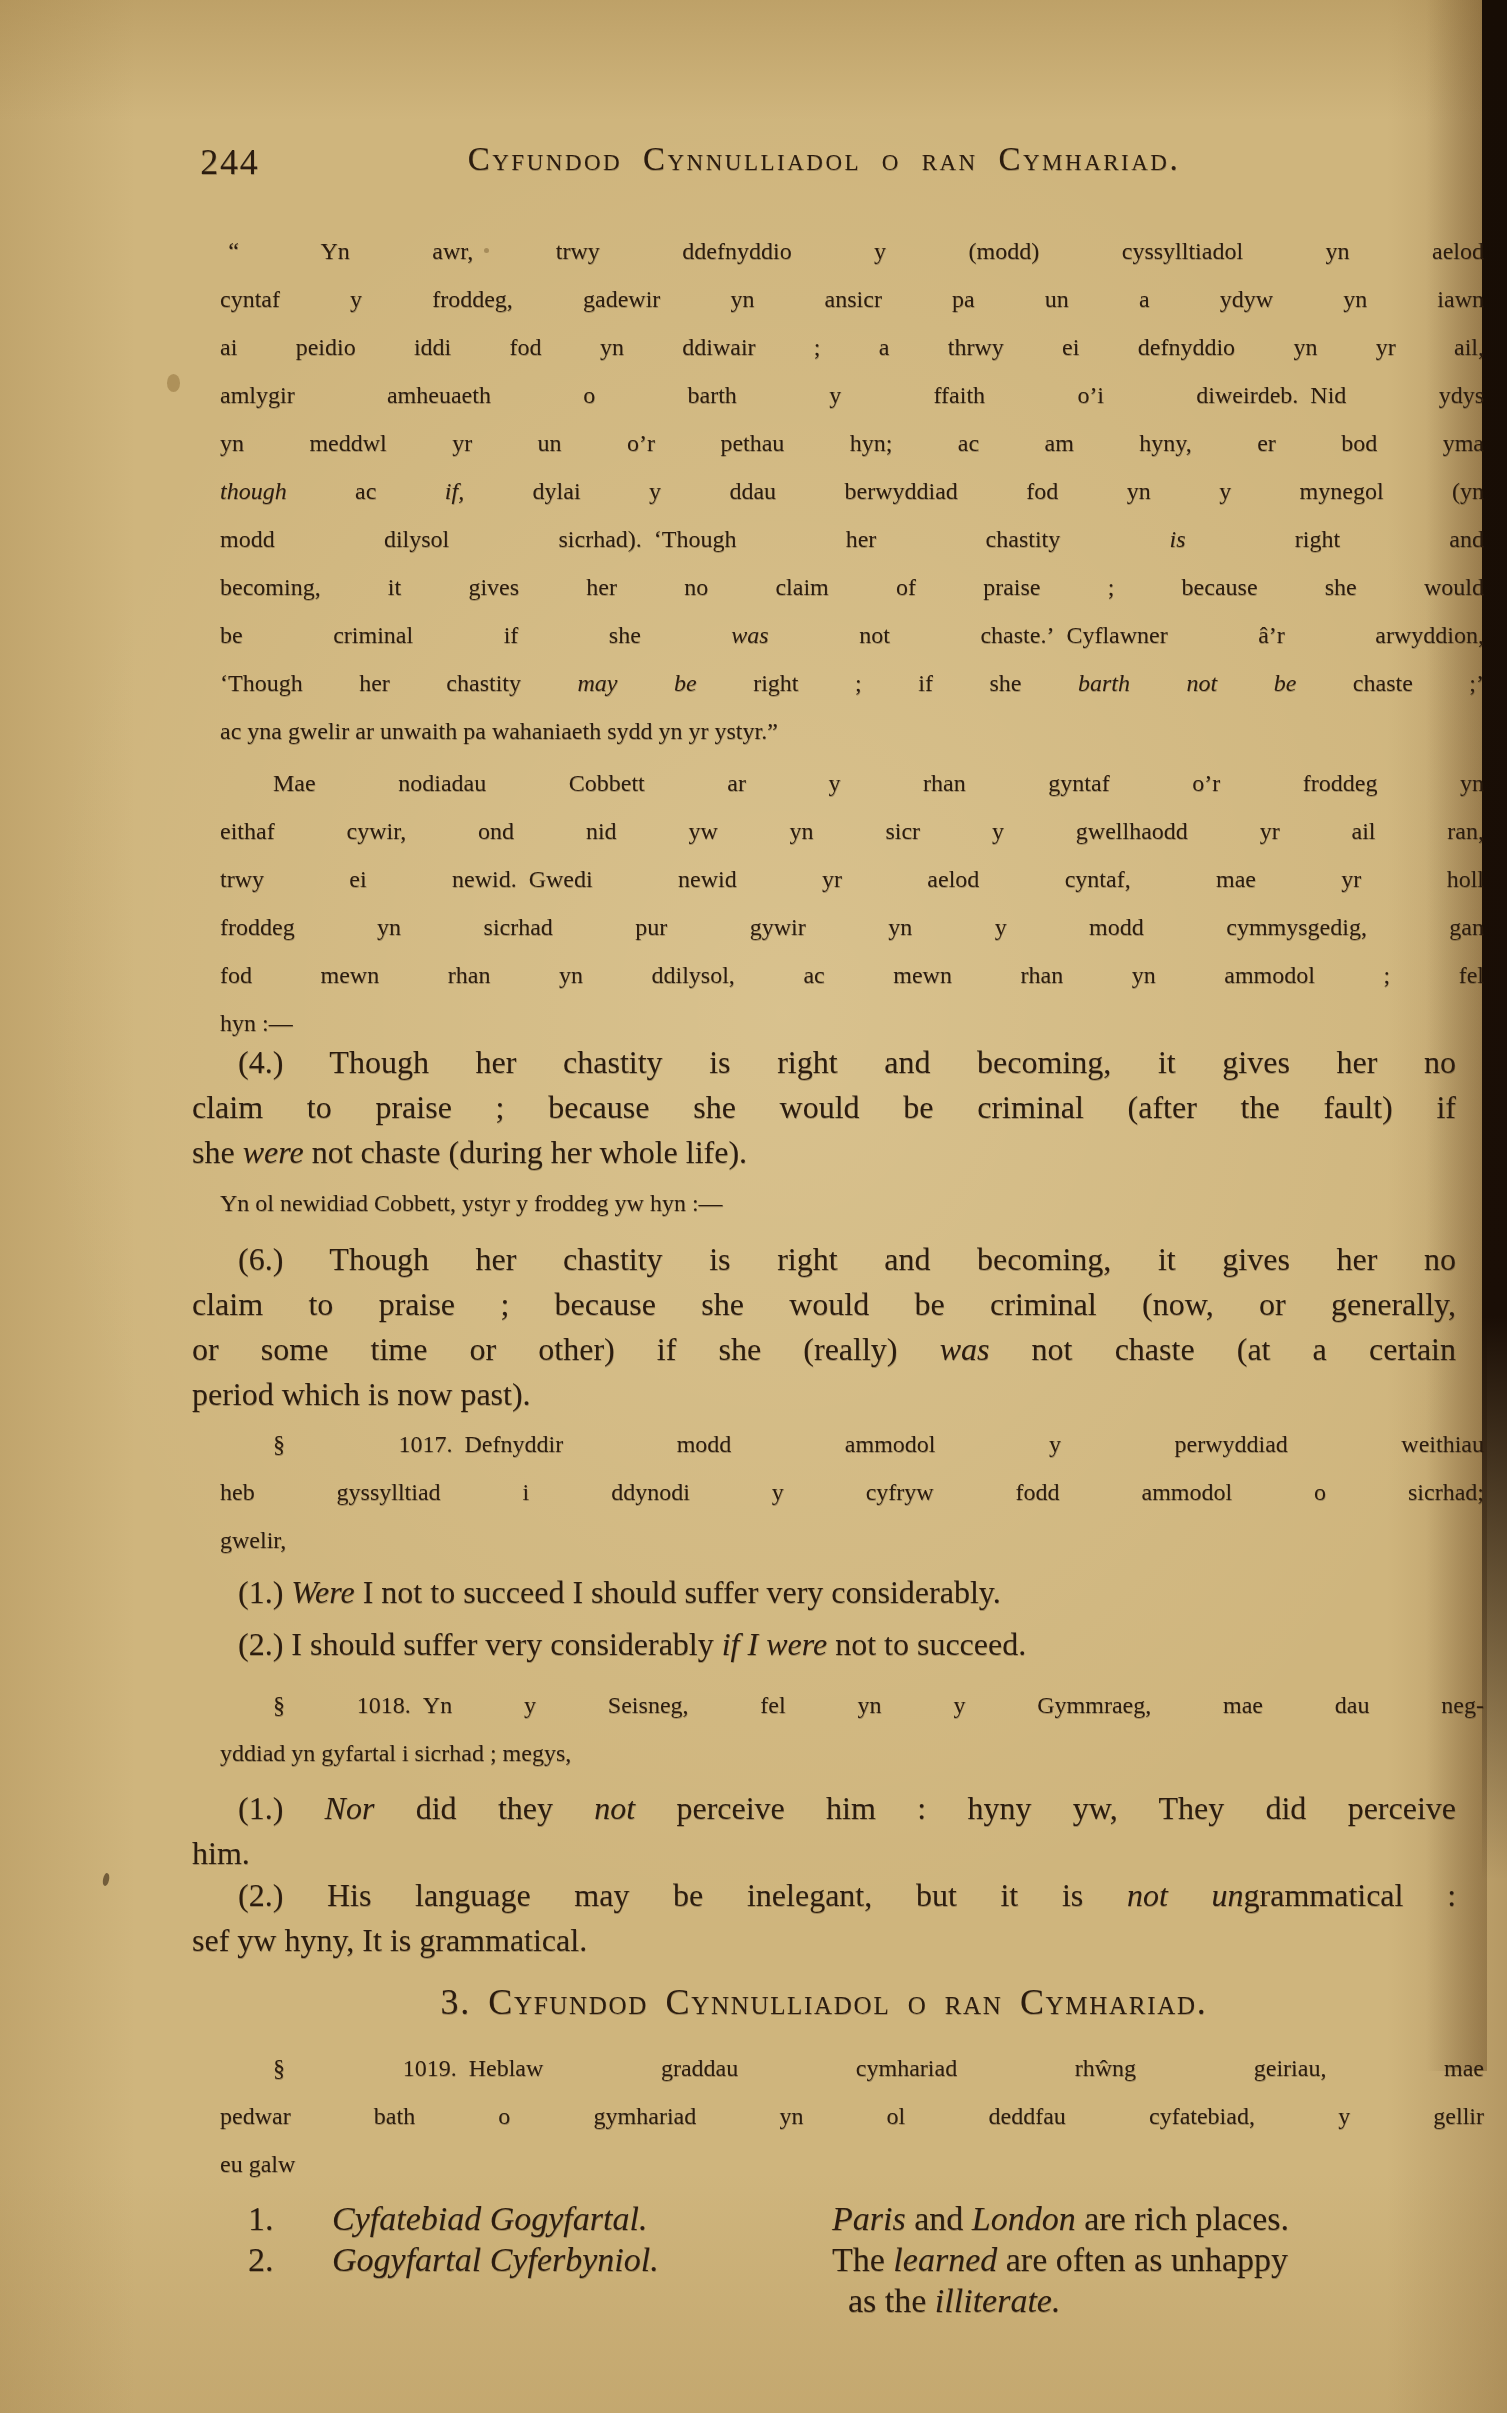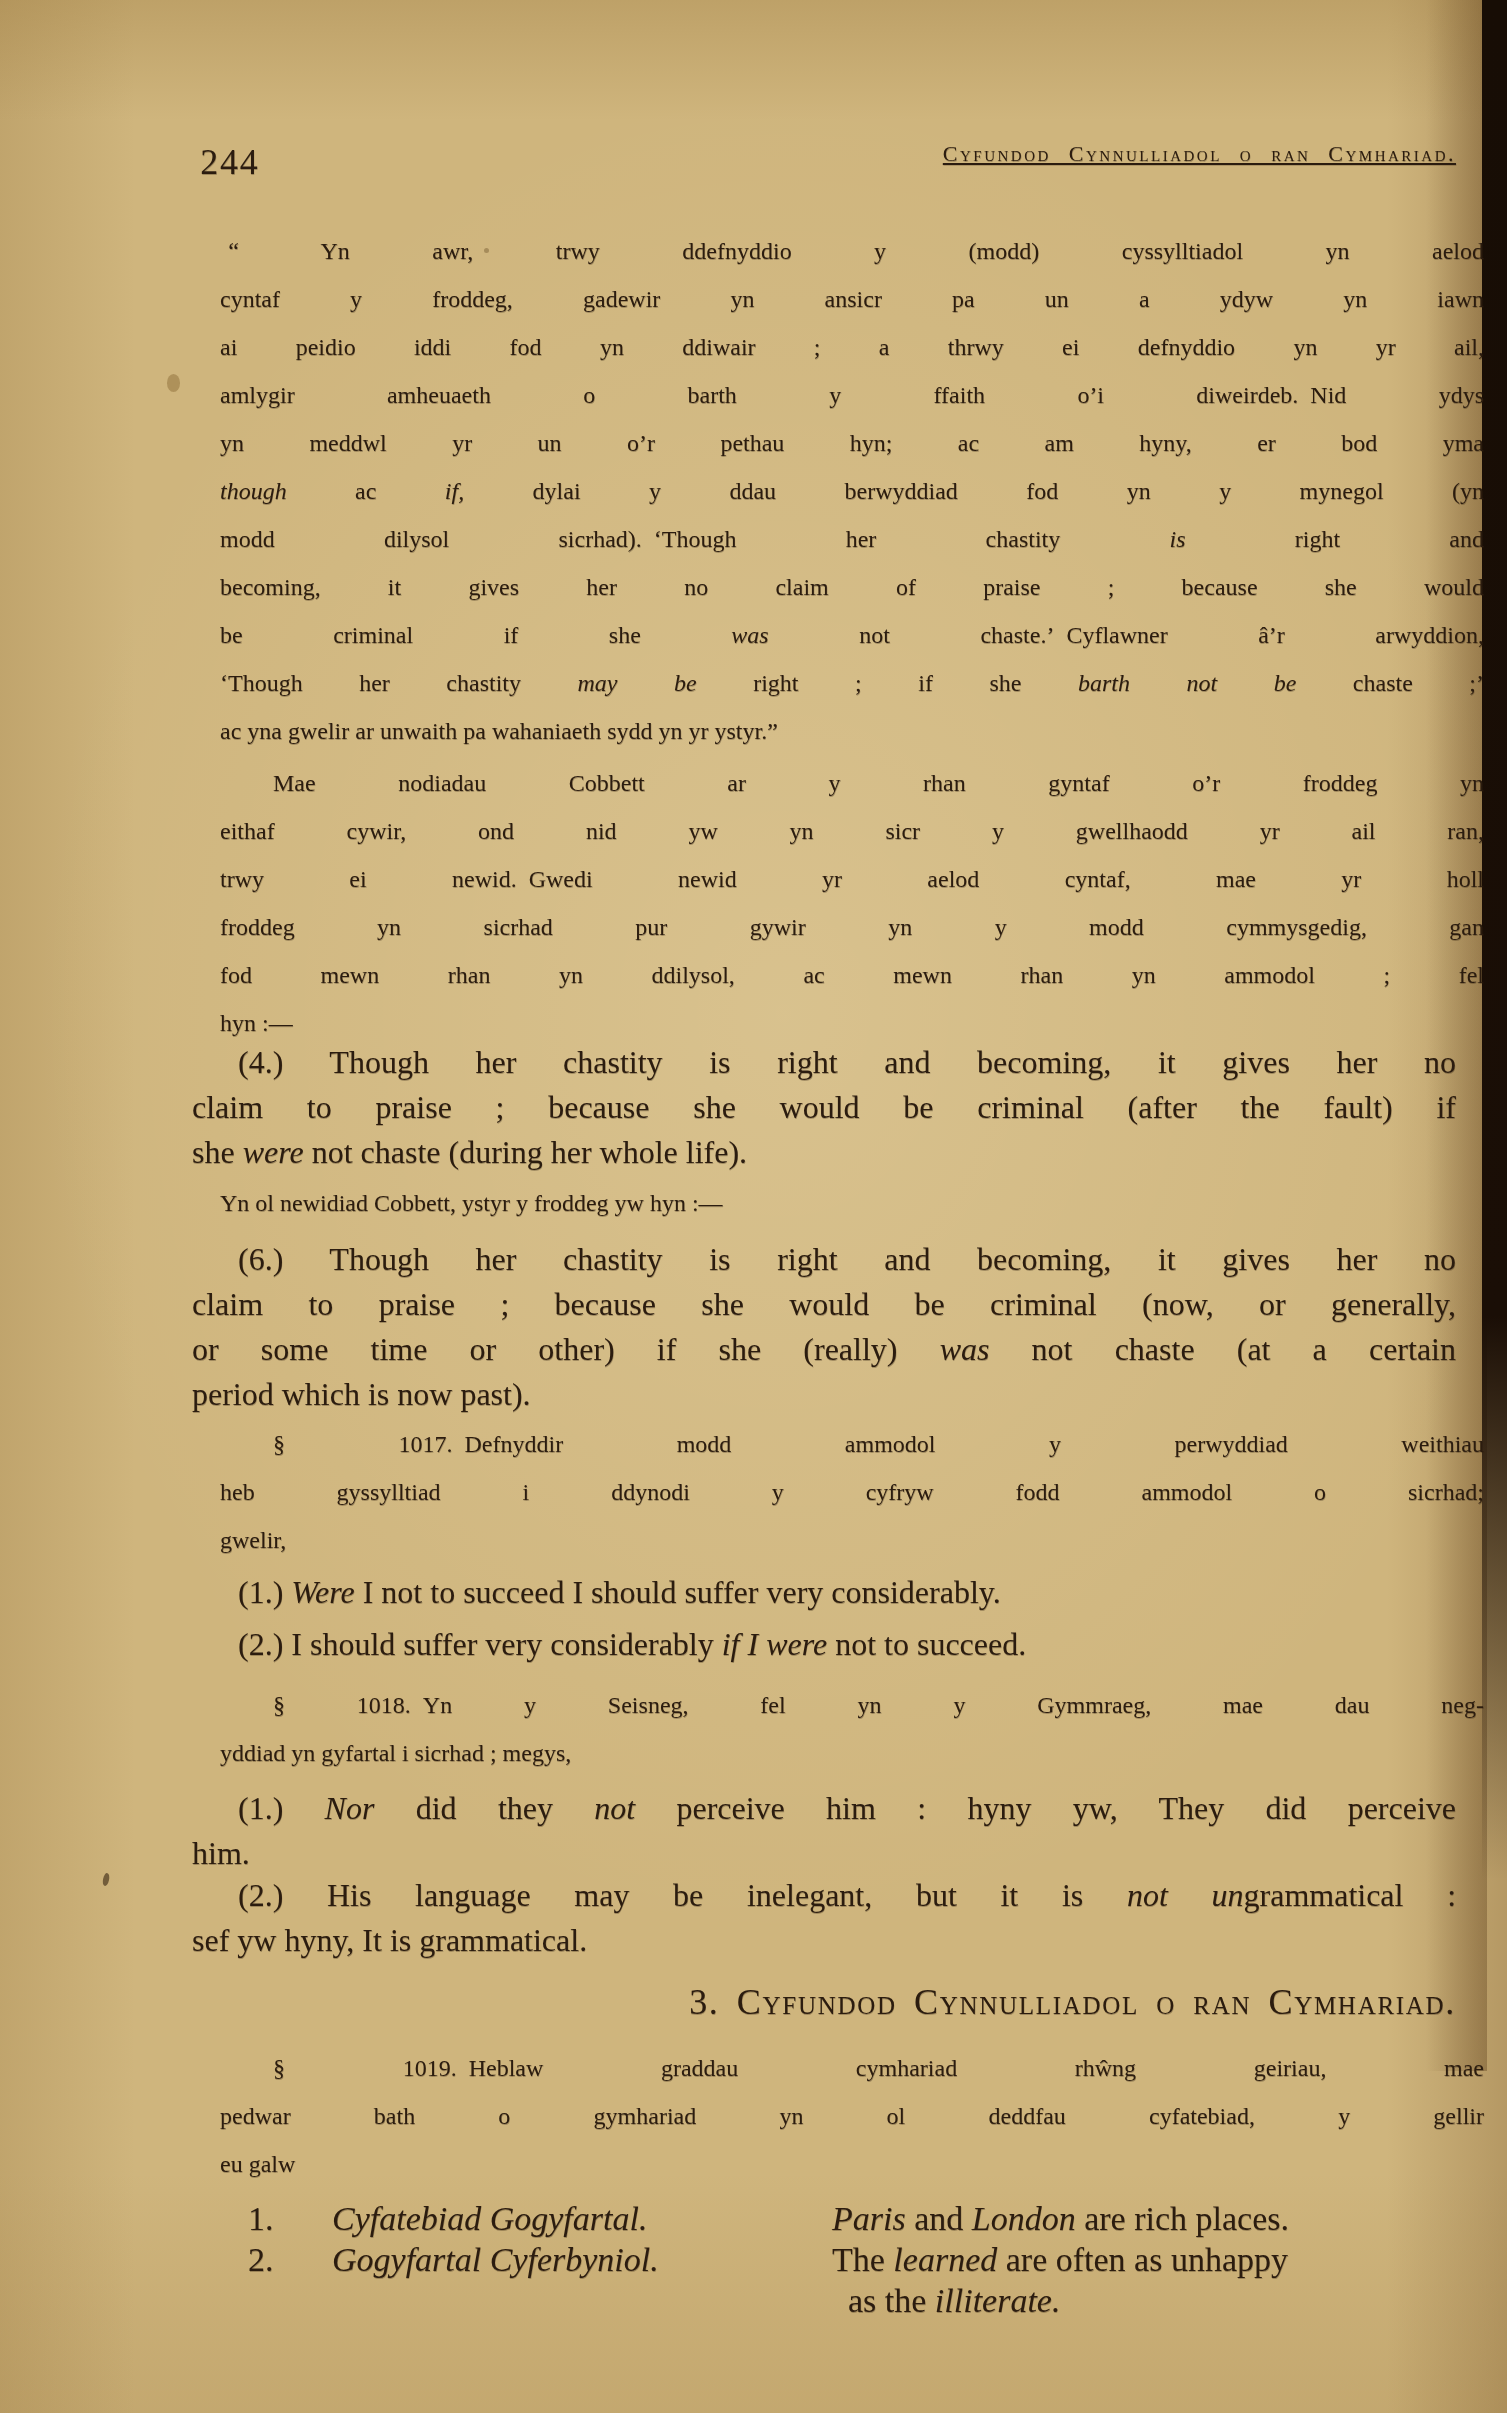--- a/index.html
+++ b/index.html
@@ -23,22 +23,22 @@
   .small-text{ font-size:32px; line-height:45px; }
   .list-text{ font-size:34px; line-height:41px; }
   .ln{ white-space:normal; }
   .jl{ text-align:justify; text-align-last:justify; }
   .ll{ text-align:left; text-align-last:left; }
   .ind-sm{ padding-left:8.3px; }
   .ind{ padding-left:53px; }
   .ind-nt{ padding-left:46px; }
   .header-row{ height:46px; }
   .pagenum{ position:absolute; left:8.3px; top:0; font-size:36px; letter-spacing:1.7px; }
-  .runtitle{ text-align:right; font-size:22px; font-variant:small-caps; letter-spacing:2.5px; word-spacing:10px;text-decoration:underline; }
-  .heading{ text-align:right; font-size:36px; font-variant:small-caps; letter-spacing:1.7px; word-spacing:6.6px; }
+  .runtitle{ text-align:center; font-size:33px; font-variant:small-caps; letter-spacing:2.5px; word-spacing:10px; }
+  .heading{ text-align:center; font-size:36px; font-variant:small-caps; letter-spacing:1.7px; word-spacing:6.6px; }
   .lrow{ display:flex; padding-left:56px; }
   .lnum{ width:48px; flex:none; }
   .lterm{ width:500px; flex:none;margin-left:36px; }
   .lex{ flex:auto; }
   .lcont{ padding-left:656px; }
   .right-dark{
     position:absolute; top:0; right:0; width:25px; height:1880px;
     background:linear-gradient(180deg,#170d05 0%,#1a0e06 70%,rgba(26,14,6,0) 100%);
   }
   .right-shade{

